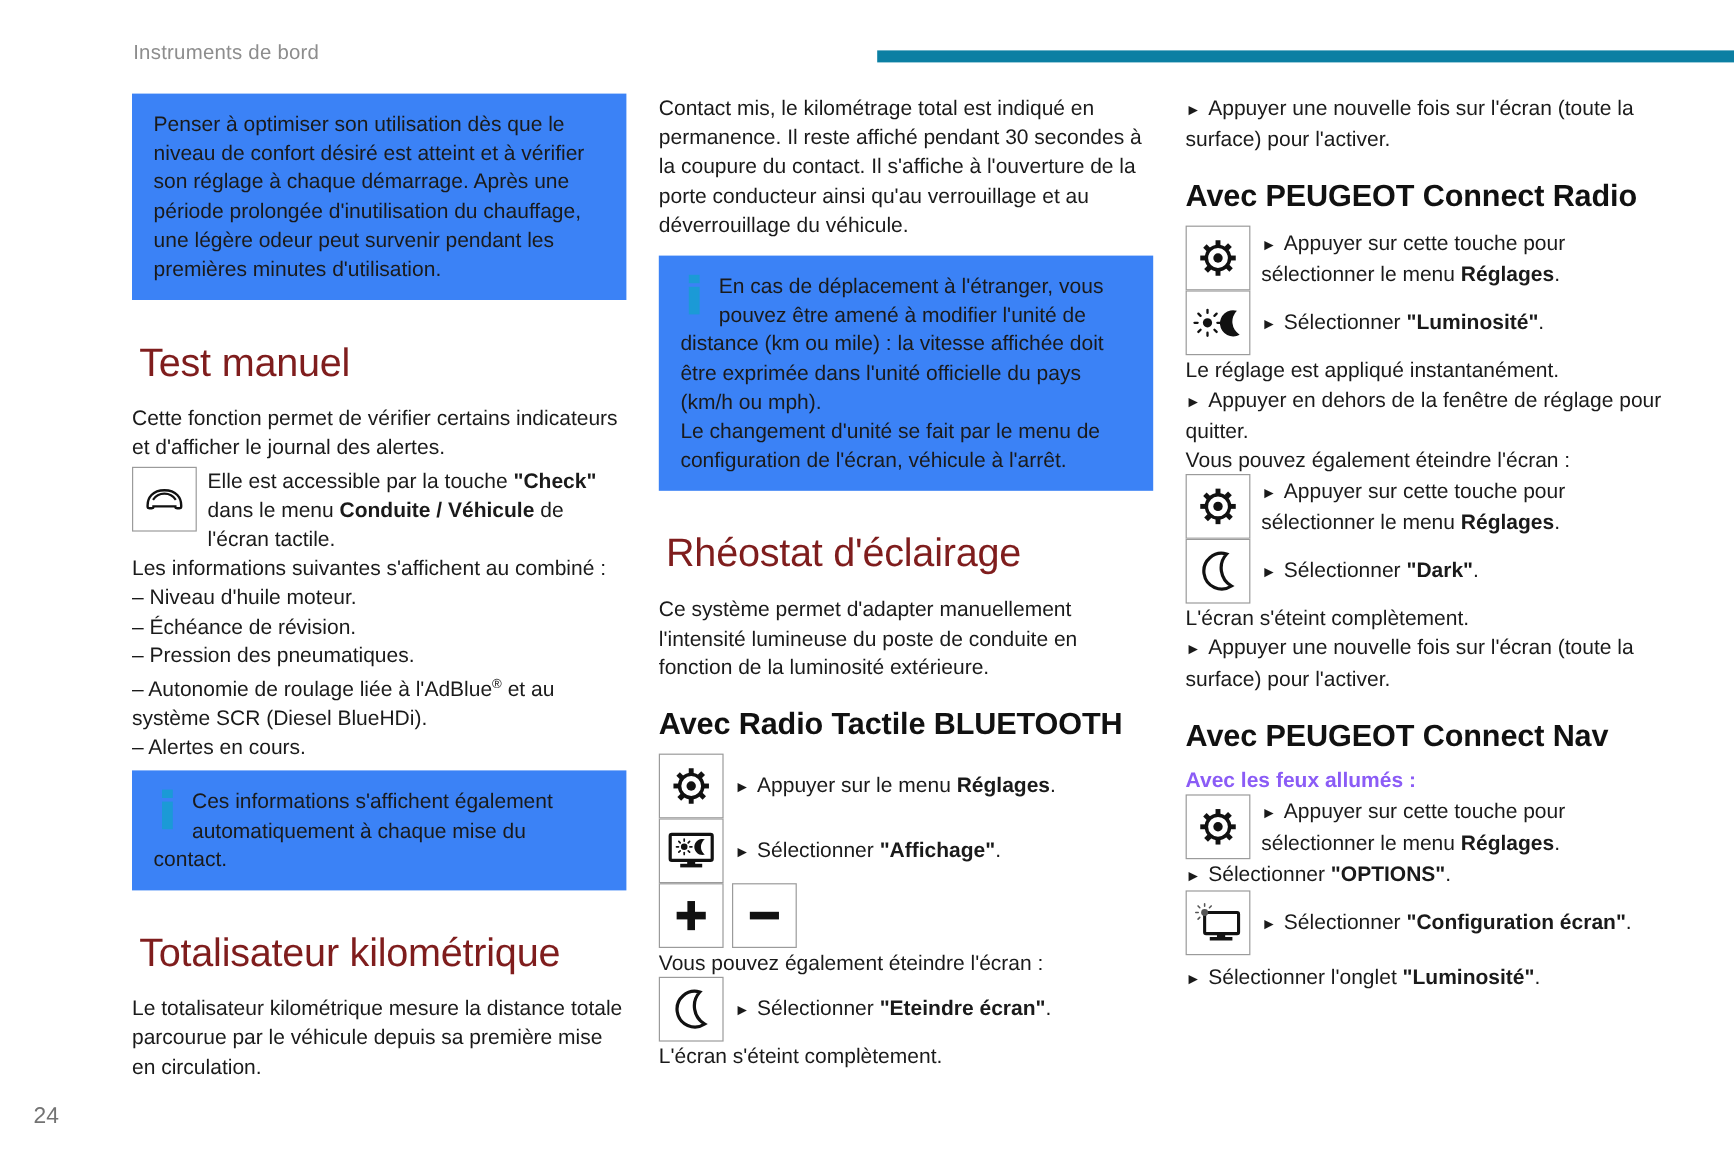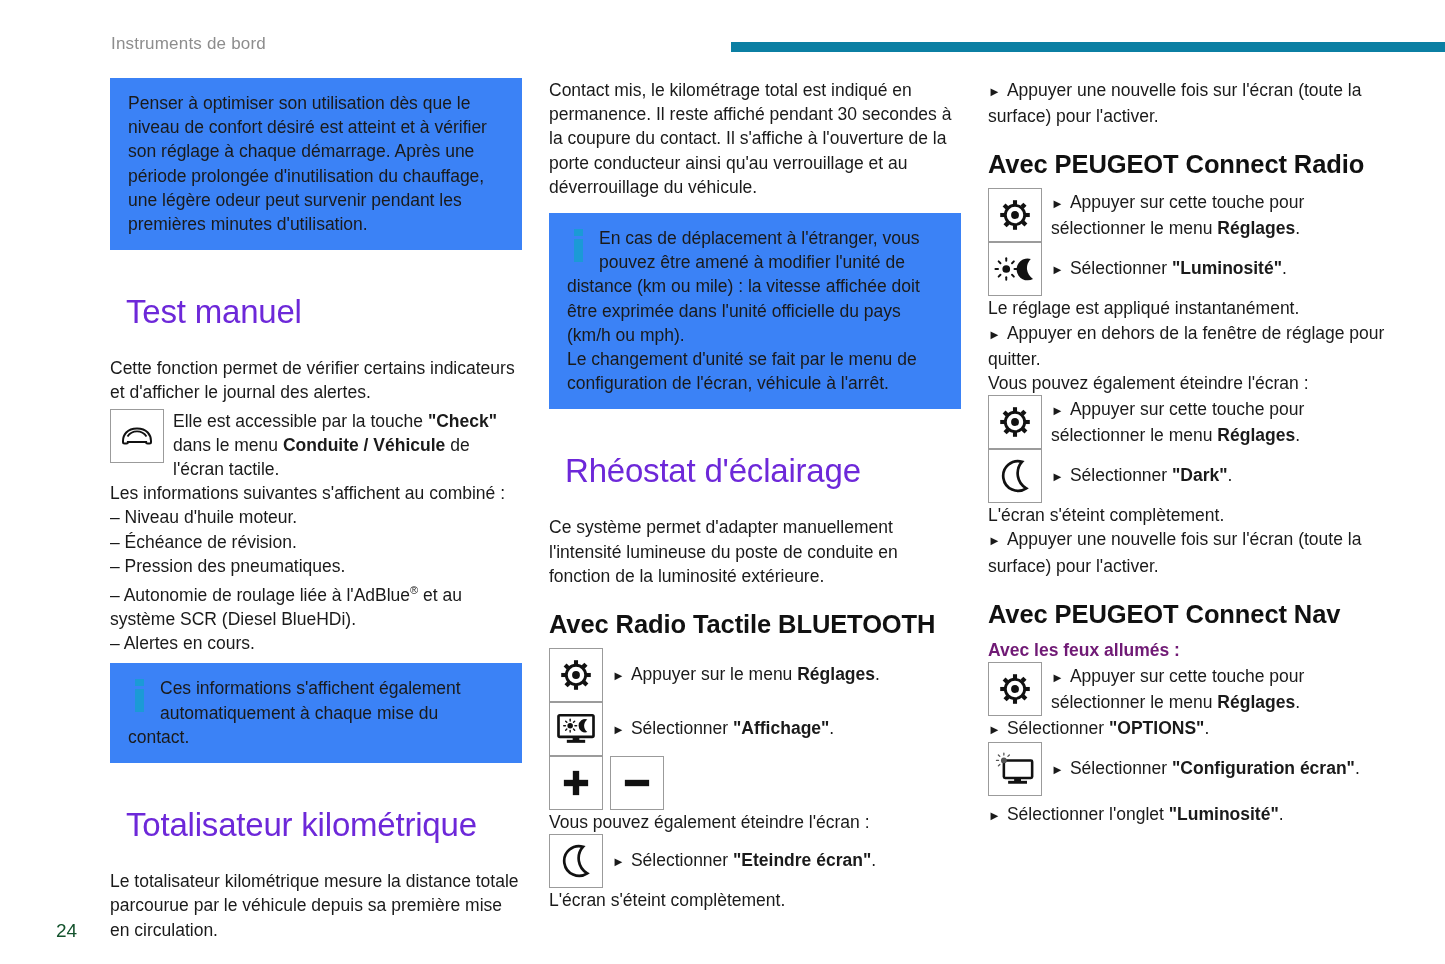--- a/index.html
+++ b/index.html
@@ -59,41 +59,41 @@
     flex: 0 0 412px;
   }
   .col p, .col div.tx {
     margin: 0;
     font-size: 17.5px;
     line-height: 24.2px;
     color: #1a1a1a;
   }
   
   h1.sec {
-    margin: 16px;
+    margin: 6px;
     font-weight: 400;
     font-size: 33px;
     line-height: 40px;
-    color: #6d28d9;
+    color: #7f1d1d;
     letter-spacing: -0.2px;
   }
   h2.sub {
     margin: 0;
     font-weight: bold;
     font-size: 25.5px;
     line-height: 32px;
     color: #111111;
     letter-spacing: -0.1px;
   }
   h3.sub3 {
     margin: 0;
     font-weight: bold;
     font-size: 17.5px;
     line-height: 24.2px;
-    color: #701a75;
+    color: #8b5cf6;
   }
   
   .notebox {
     background: #3b82f6;
     padding: 13px 18px 14px 18px;
     box-sizing: border-box;
   }
   .notebox p {
     margin: 0;
     font-size: 17.5px;
@@ -153,24 +153,24 @@
     font-size: 17.5px;
     line-height: 24.2px;
   }
   .bul {
     font-size: 17.5px;
     line-height: 24.2px;
   }
   b { font-weight: bold; }
   .pgnum {
     position: absolute;
-    left: 56px;
+    left: 28px;
     top: 920px;
     font-size: 19px;
-    color: #14532d;
+    color: #737373;
   }
   sup { font-size: 11px; vertical-align: super; }
   .flt-ico {
     float: left;
     margin-right: 9px;
   }
   .clearfix::after { content: ""; display: block; clear: both; }
   .tightp { margin: 0; }
   .spacer8 { height: 8px; }
   .spacer14 { height: 14px; }

